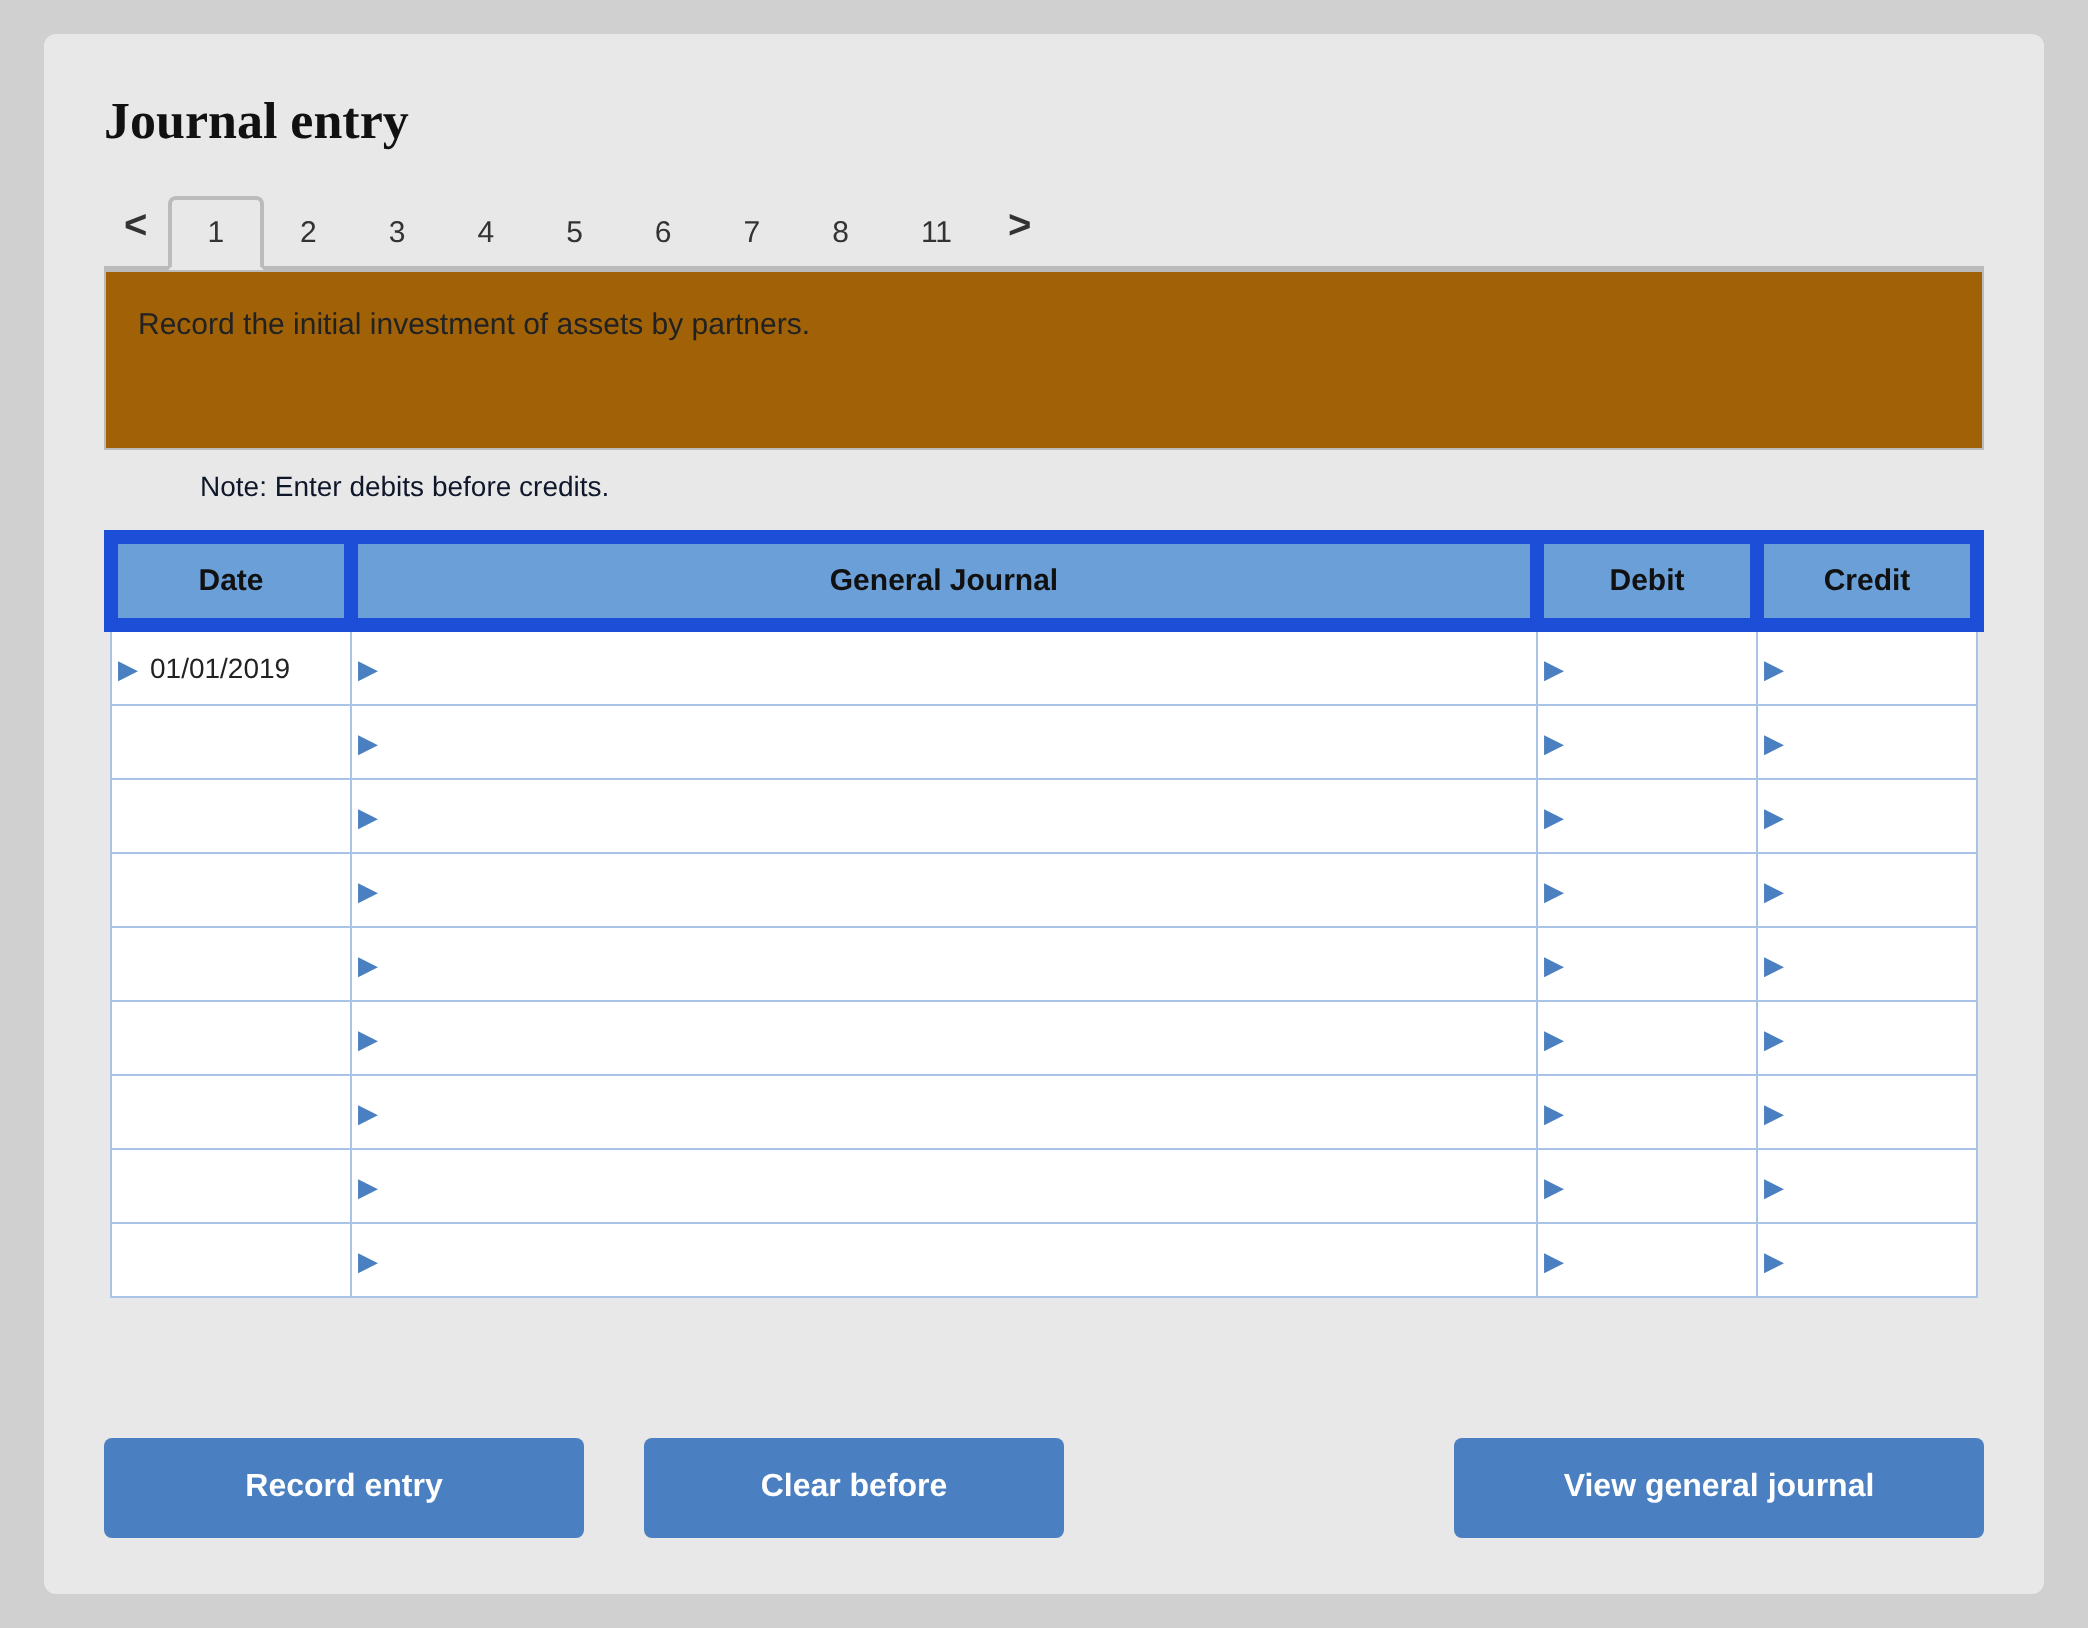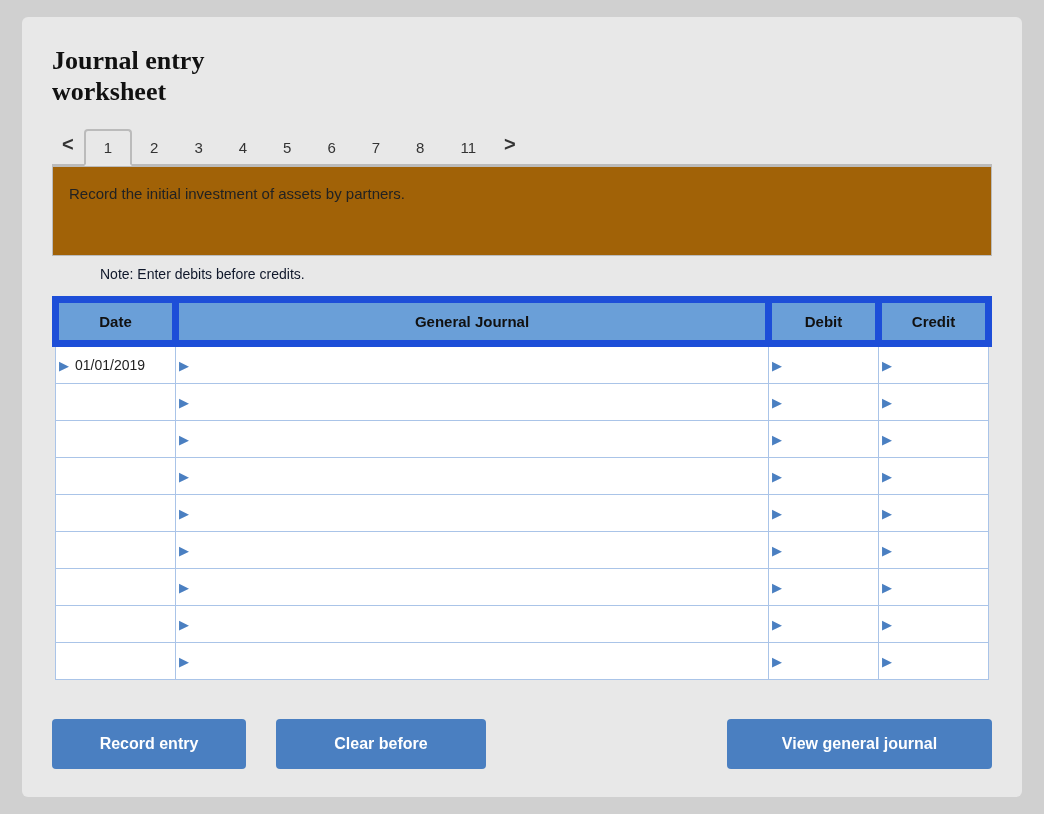--- a/index.html
+++ b/index.html
@@ -140,32 +140,31 @@
       background: #4a7fc1;
       color: #fff;
       border: none;
       border-radius: 4px;
       padding: 16px 0;
       font-size: 16px;
       font-weight: bold;
       cursor: pointer;
       text-align: center;
     }
-    .btn-record { width: 194px; margin-right: 30px; }
+    .btn-record { width: 240px; margin-right: 30px; }
     .btn-clear { width: 210px; }
     .btn-view { width: 265px; margin-left: auto; }
   </style>
 </head>
 <body>
 
 <div class="container">
 
   <div class="title">
     <span>Journal entry</span><br>
-    <span>worksheet</span>
   </div>
 
   <div class="tabs-row">
     <button class="tab-arrow">&lt;</button>
     <button class="tab active">1</button>
     <button class="tab">2</button>
     <button class="tab">3</button>
     <button class="tab">4</button>
     <button class="tab">5</button>
     <button class="tab">6</button>

